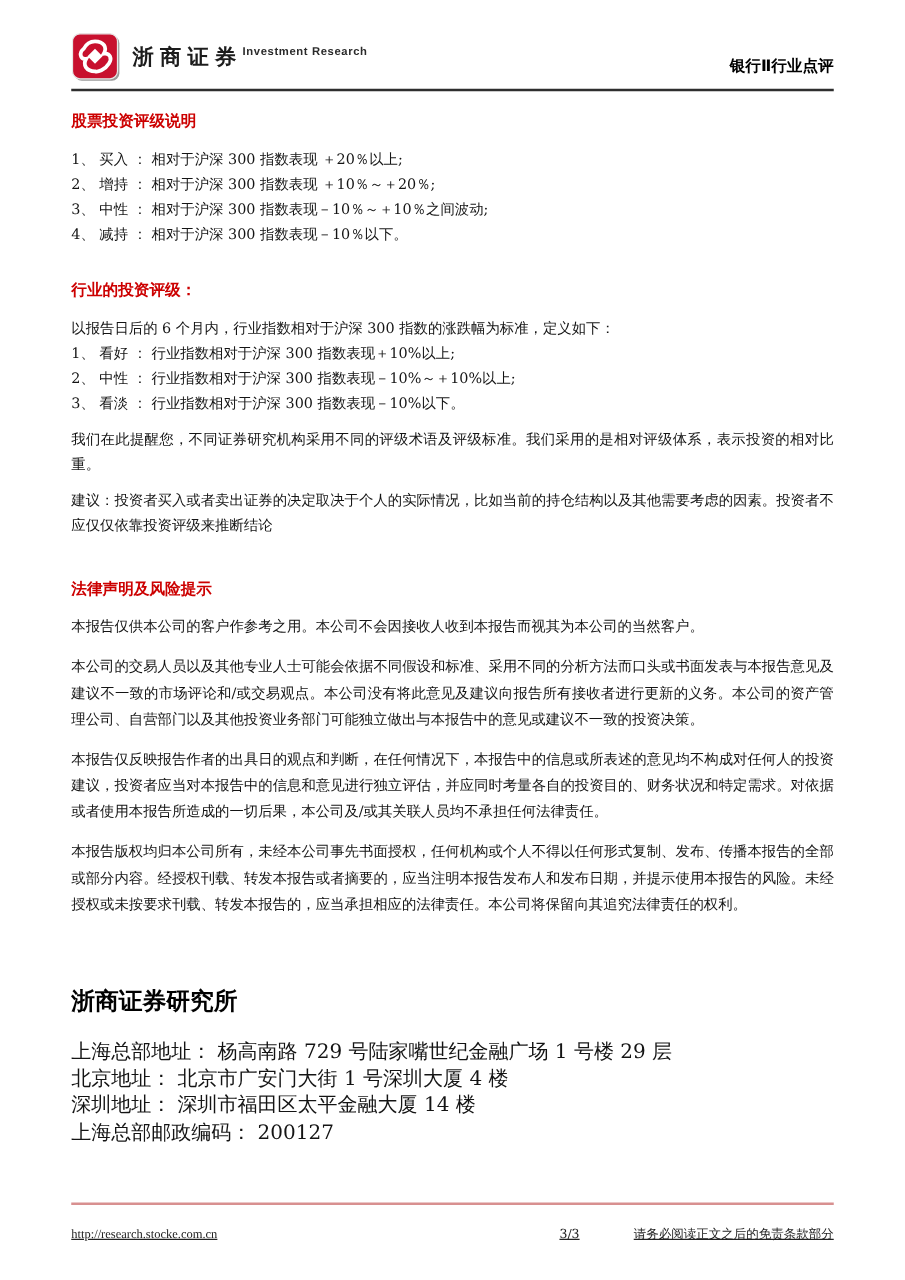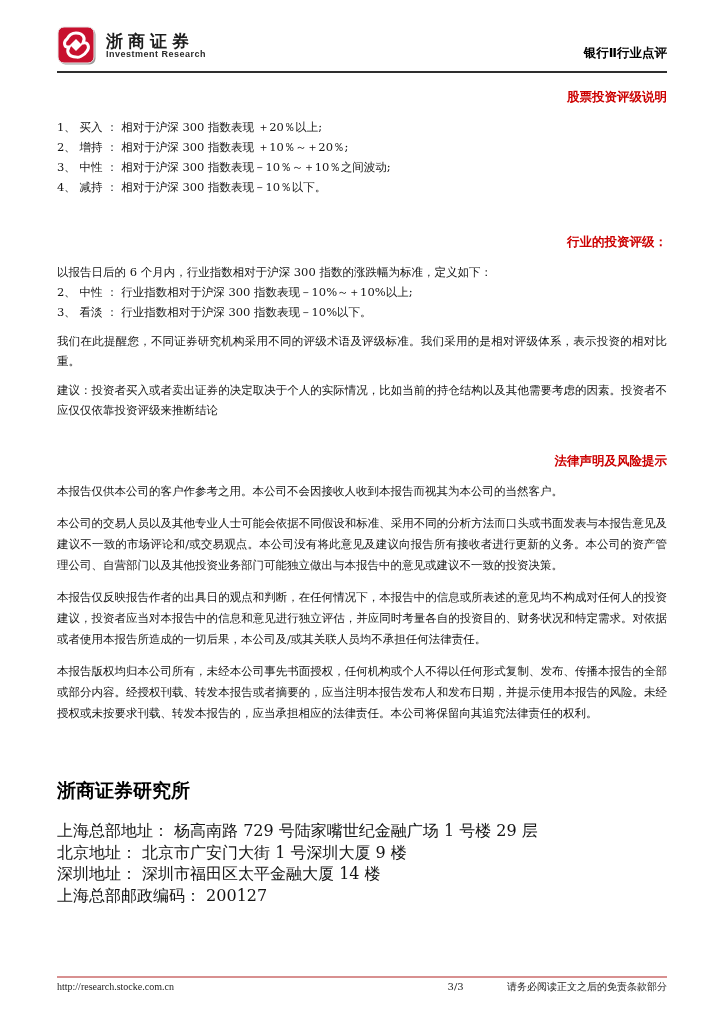--- a/index.html
+++ b/index.html
@@ -17,21 +17,21 @@
   }
 
   
   .header {
     display: flex;
     justify-content: space-between;
     align-items: flex-end;
   }
   .brand { display: flex; align-items: center; gap: 9px; }
   .logo-mark { width: 40px; height: 40px; display: inline-block; }
-  .brand-text { display: flex; flex-direction: column; line-height: 1.1; }
+  .brand-text { display: flex; flex-direction: row; line-height: 1.1; }
   .brand-cn {
     font-family: "DejaVu Serif", "Liberation Serif", serif;
     font-size: 17px; font-weight: bold; letter-spacing: 5px; color: #1c1c1c;
   }
   .brand-en {
     font-family: "Liberation Sans", "DejaVu Sans", sans-serif;
     font-size: 9px; font-weight: bold; color: #2a2a2a; letter-spacing: 0.5px;
   }
   .report-tag {
     font-family: "Liberation Sans", "DejaVu Sans", sans-serif;
@@ -39,27 +39,26 @@
     padding-bottom: 4px;
     text-align: center;
   }
   .header-rule { border-top: 2px solid #2e2e2e; margin-top: 5px; }
 
   
   .red-heading {
     font-family: Liberation Serif, serif;
     font-size: 12.5px; font-weight: bold; color: #cc0000;
     margin-bottom: 11px;
-    text-align: right;
   }
   .body-line {
     font-size: 11.5px; line-height: 20px; color: #141414;
   }
   .section { margin-top: 16px; }
-  .section + .section { margin-top: 37px; }
+  .section + .section { margin-top: 27px; }
   .note-para { margin-top: 9px; text-align: justify; }
 
   .legal-section { margin-top: 33px; }
   .legal-para {
     font-size: 11.5px; line-height: 21px; color: #141414;
     text-align: justify; margin-bottom: 11px;
   }
 
   
   .institute { margin-top: 54px; }
@@ -67,23 +66,23 @@
     font-family: "Liberation Sans", "DejaVu Sans", sans-serif;
     font-size: 19px; font-weight: bold; color: #000;
   }
   .institute-lines { margin-top: 16px; }
   .institute-line { font-size: 16px; line-height: 21.5px; color: #141414; }
 
   
   .footer {
     position: absolute; left: 57px; right: 57px; bottom: 30px;
     border-top: 2px solid #d89090;
-    padding-top: 2px;
+    padding-top: 16px;
     display: flex; align-items: baseline;
-    font-size: 10px; color: #222;
+    font-size: 10px; color: #222; text-decoration: underline;
   }
   .footer .f-left  { flex: 1; text-align: left;  font-family: "Liberation Serif", serif; }
   .footer .f-center{ flex: 1; text-align: right; }
   .footer .f-right { flex: 1; text-align: right; }
 </style>
 </head>
 <body>
 
 <div class="page">
 
@@ -111,39 +110,40 @@
     <div class="red-heading">股票投资评级说明</div>
     <div class="body-line">1、 买入 ： 相对于沪深 300 指数表现 ＋20％以上;</div>
     <div class="body-line">2、 增持 ： 相对于沪深 300 指数表现 ＋10％～＋20％;</div>
     <div class="body-line">3、 中性 ： 相对于沪深 300 指数表现－10％～＋10％之间波动;</div>
     <div class="body-line">4、 减持 ： 相对于沪深 300 指数表现－10％以下。</div>
   </div>
 
   <div class="section">
     <div class="red-heading">行业的投资评级：</div>
     <div class="body-line">以报告日后的 6 个月内，行业指数相对于沪深 300 指数的涨跌幅为标准，定义如下：</div>
+    <div class="body-line">1、 看好 ： 行业指数相对于沪深 300 指数表现＋10%以上;</div>
     <div class="body-line">2、 中性 ： 行业指数相对于沪深 300 指数表现－10%～＋10%以上;</div>
     <div class="body-line">3、 看淡 ： 行业指数相对于沪深 300 指数表现－10%以下。</div>
     <div class="body-line note-para">我们在此提醒您，不同证券研究机构采用不同的评级术语及评级标准。我们采用的是相对评级体系，表示投资的相对比重。</div>
     <div class="body-line note-para">建议：投资者买入或者卖出证券的决定取决于个人的实际情况，比如当前的持仓结构以及其他需要考虑的因素。投资者不应仅仅依靠投资评级来推断结论</div>
   </div>
 
   <div class="legal-section">
     <div class="red-heading">法律声明及风险提示</div>
     <p class="legal-para">本报告仅供本公司的客户作参考之用。本公司不会因接收人收到本报告而视其为本公司的当然客户。</p>
     <p class="legal-para">本公司的交易人员以及其他专业人士可能会依据不同假设和标准、采用不同的分析方法而口头或书面发表与本报告意见及建议不一致的市场评论和/或交易观点。本公司没有将此意见及建议向报告所有接收者进行更新的义务。本公司的资产管理公司、自营部门以及其他投资业务部门可能独立做出与本报告中的意见或建议不一致的投资决策。</p>
     <p class="legal-para">本报告仅反映报告作者的出具日的观点和判断，在任何情况下，本报告中的信息或所表述的意见均不构成对任何人的投资建议，投资者应当对本报告中的信息和意见进行独立评估，并应同时考量各自的投资目的、财务状况和特定需求。对依据或者使用本报告所造成的一切后果，本公司及/或其关联人员均不承担任何法律责任。</p>
     <p class="legal-para">本报告版权均归本公司所有，未经本公司事先书面授权，任何机构或个人不得以任何形式复制、发布、传播本报告的全部或部分内容。经授权刊载、转发本报告或者摘要的，应当注明本报告发布人和发布日期，并提示使用本报告的风险。未经授权或未按要求刊载、转发本报告的，应当承担相应的法律责任。本公司将保留向其追究法律责任的权利。</p>
   </div>
 
   <div class="institute">
     <div class="institute-title">浙商证券研究所</div>
     <div class="institute-lines">
       <div class="institute-line">上海总部地址： 杨高南路 729 号陆家嘴世纪金融广场 1 号楼 29 层</div>
-      <div class="institute-line">北京地址： 北京市广安门大街 1 号深圳大厦 9 楼</div>
+      <div class="institute-line">北京地址： 北京市广安门大街 1 号深圳大厦 4 楼</div>
       <div class="institute-line">深圳地址： 深圳市福田区太平金融大厦 14 楼</div>
       <div class="institute-line">上海总部邮政编码： 200127</div>
 
     </div>
   </div>
 
   <div class="footer">
     <span class="f-left">http://research.stocke.com.cn</span>
     <span class="f-center">3/3</span>
     <span class="f-right">请务必阅读正文之后的免责条款部分</span>

